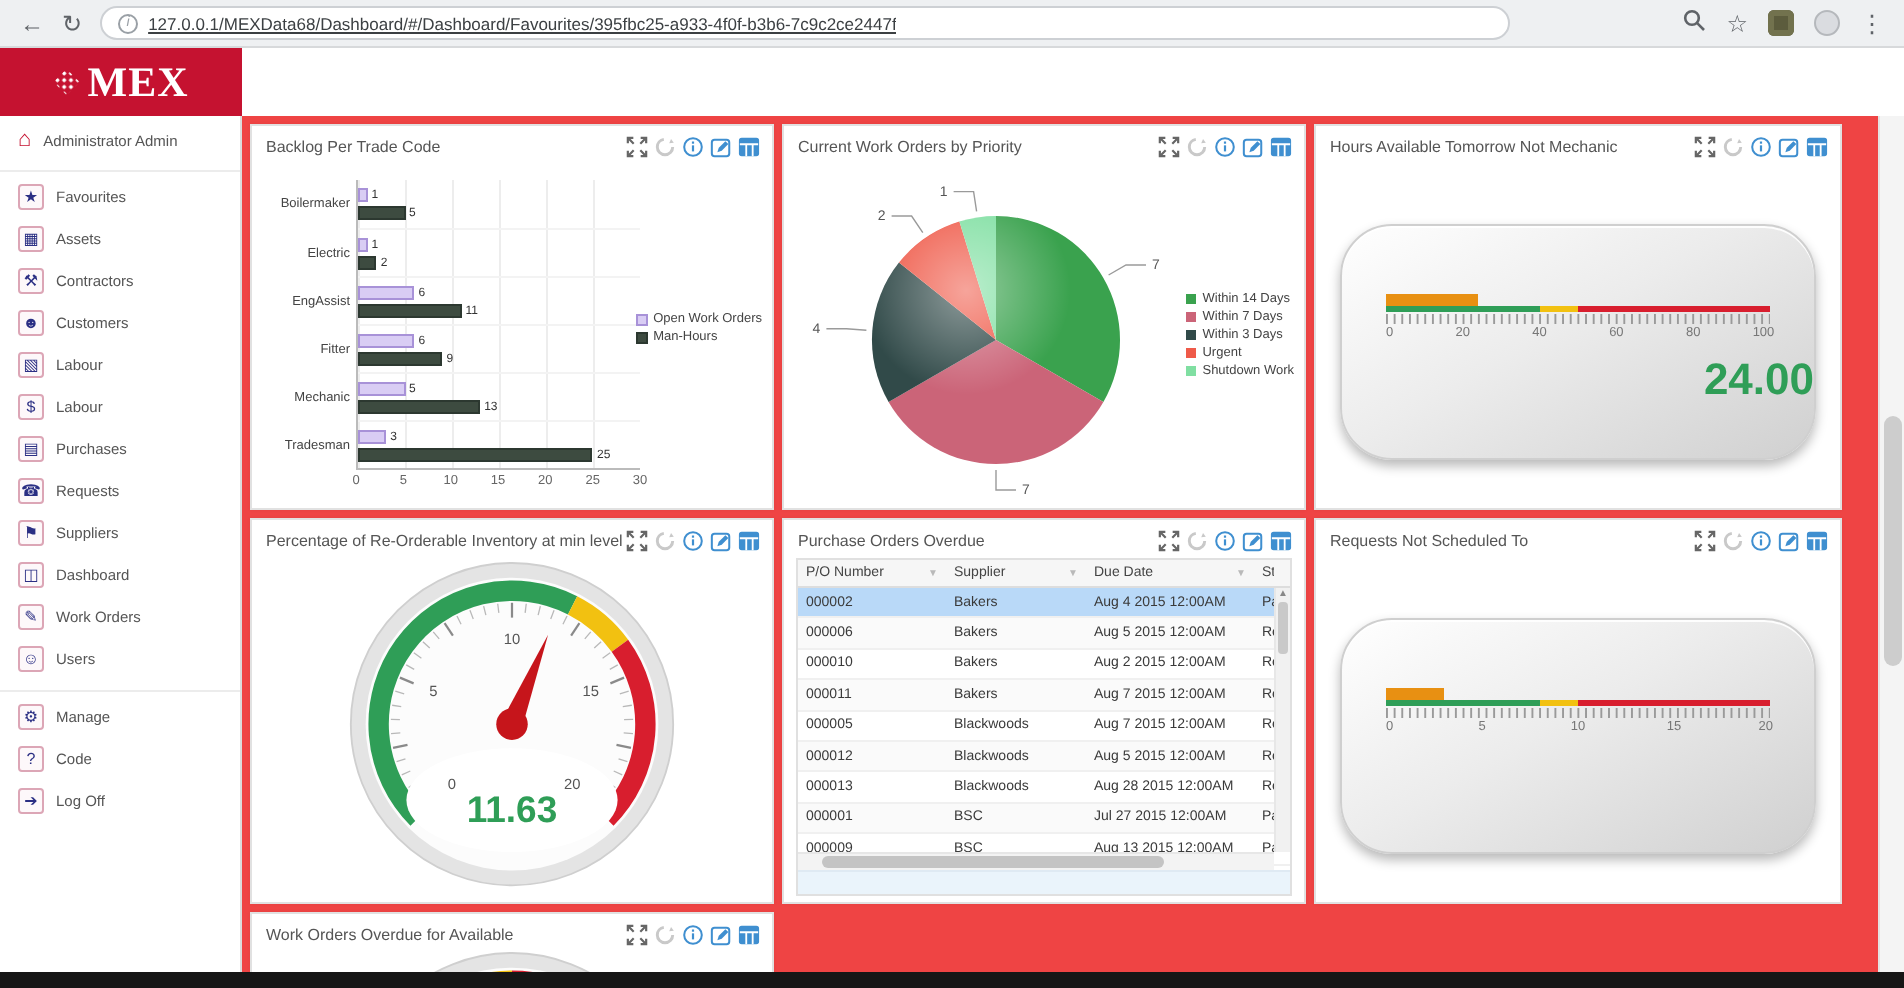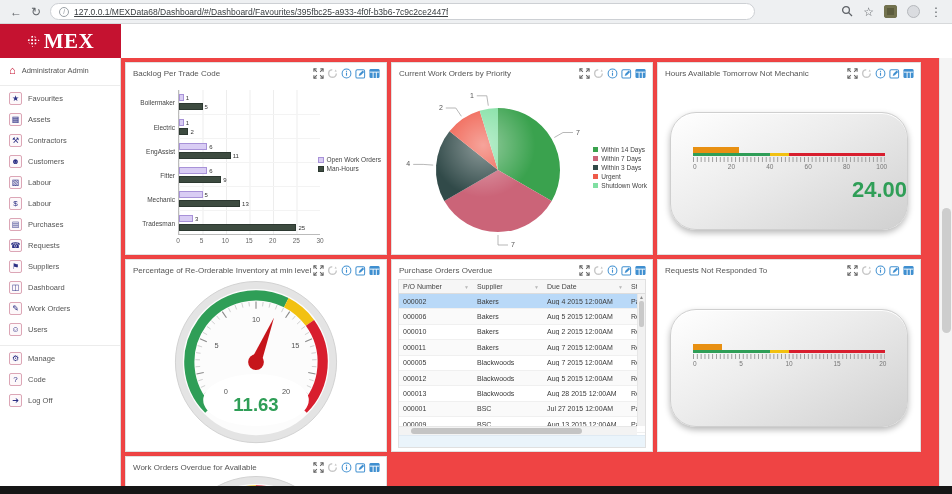--- a/index.html
+++ b/index.html
@@ -691,21 +691,21 @@
             <div class="tbl-hscroll">
               <div class="tbl-hthumb"></div>
             </div>
             <div class="tbl-foot"></div>
           </div>
         </div>
     </section>
 
     <section class="panel">
       <div class="p-head">
-          <span class="p-title">Requests Not Responded To</span>
+          <span class="p-title">Requests Not Scheduled To</span>
           <span class="p-icons">
             <span class="p-ico">
               <svg viewBox="0 0 12 12">
                 <path d="M1 4V1h3M8 1h3v3M11 8v3H8M4 11H1V8" fill="none" stroke="#666" stroke-width="1.2"></path>
                 <path d="M1 1l3.2 3.2M11 1L7.8 4.2M11 11L7.8 7.8M1 11l3.2-3.2" stroke="#666" stroke-width="1.2"></path>
               </svg>
             </span>
             <span class="p-ico">
               <svg viewBox="0 0 12 12">
                 <circle cx="6" cy="6" r="4.2" fill="none" stroke="#c9c9c9" stroke-width="1.6" stroke-dasharray="19 7.4"></circle>

